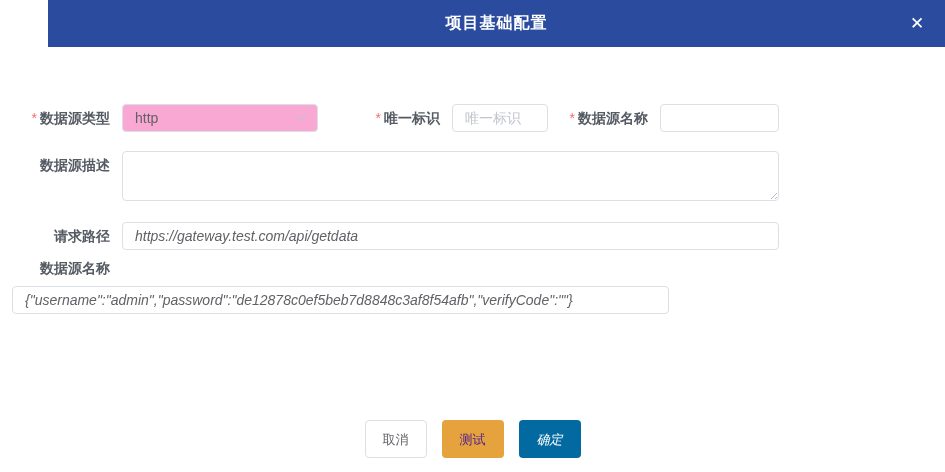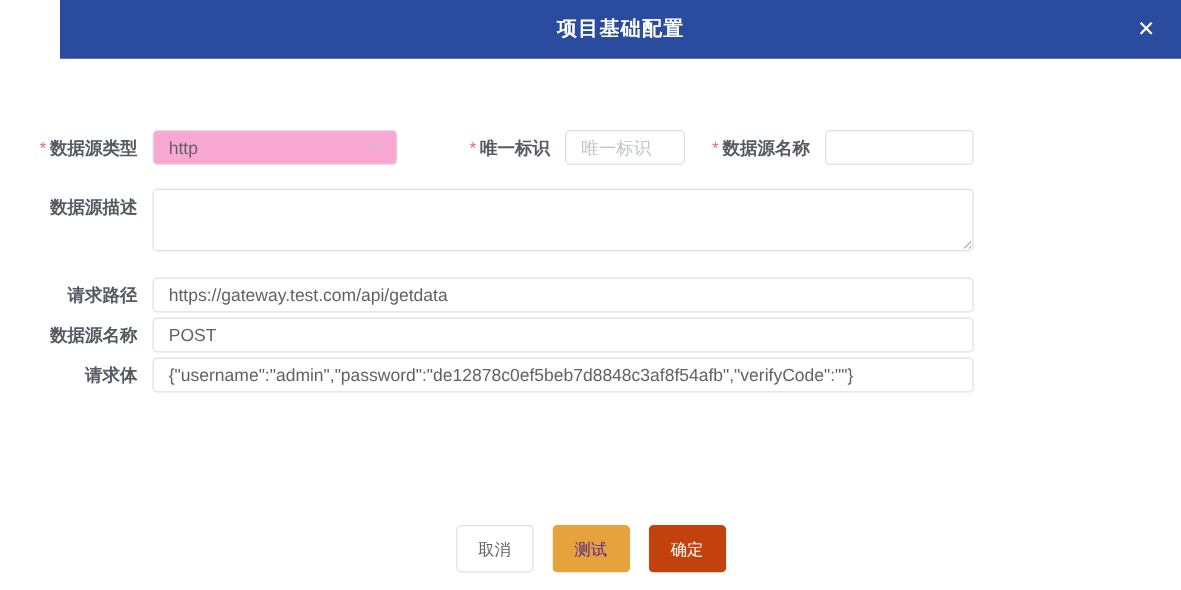--- a/index.html
+++ b/index.html
@@ -76,21 +76,21 @@
     color: #5f6артич4:; 
   }
   input.ipt, textarea.ipt {
     color: #606266;
     padding: 0 12px;
     outline: none;
     font-family: "Liberation Sans", "DejaVu Sans", sans-serif;
     background: #fff;
   }
   input.ipt::placeholder { color: #c0c4cc; }
-  .w-main { width: 657px; }
+  .w-main { width: 657px; font-style: italic; }
   .w-code { width: 96px; }
   .w-name { width: 119px; }
 
   
   .select {
     width: 196px;
     height: 28px;
     border: 1px solid #dcdfe6;
     border-radius: 4px;
     display: flex;
@@ -141,21 +141,21 @@
     border-radius: 4px;
     font-size: 13px;
     padding: 0 17px;
     cursor: pointer;
     border: 1px solid transparent;
     font-family: "Liberation Sans", "DejaVu Sans", sans-serif;
     line-height: 1;
   }
   .btn-plain { background: #ffffff; border-color: #dcdfe6; color: #606266; }
   .btn-warning { background: #e6a23c; color: #4c1d95; }
-  .btn-primary { background: #c2410c; color: #ffffff; }
+  .btn-primary { background: #0369a1; color: #ffffff; font-style: italic; }
 </style>
 </head>
 <body>
 
 <div class="dialog">
 
   <div class="dialog-header">
     <span class="dialog-title">项目基础配置</span>
     <button class="close-btn">✕</button>
   </div>
@@ -196,26 +196,24 @@
 
     <div class="form-row">
       <div class="f-label">请求路径</div>
       <div class="gap"></div>
       <input class="ipt w-main" value="https://gateway.test.com/api/getdata" style="">
     </div>
 
     <div class="form-row">
       <div class="f-label">数据源名称</div>
       <div class="gap"></div>
-      <input class="ipt w-main" value="POST" style="">
     </div>
 
 
     <div class="form-row row-last">
-      <div class="f-label">请求体</div>
       <div class="gap"></div>
       <input class="ipt w-main" value="{&quot;username&quot;:&quot;admin&quot;,&quot;password&quot;:&quot;de12878c0ef5beb7d8848c3af8f54afb&quot;,&quot;verifyCode&quot;:&quot;&quot;}" style="">
     </div>
 
   </div>
 
   <div class="footer">
     <button class="btn btn-plain">取消</button>
     <button class="btn btn-warning">测试</button>
     <button class="btn btn-primary">确定</button>

